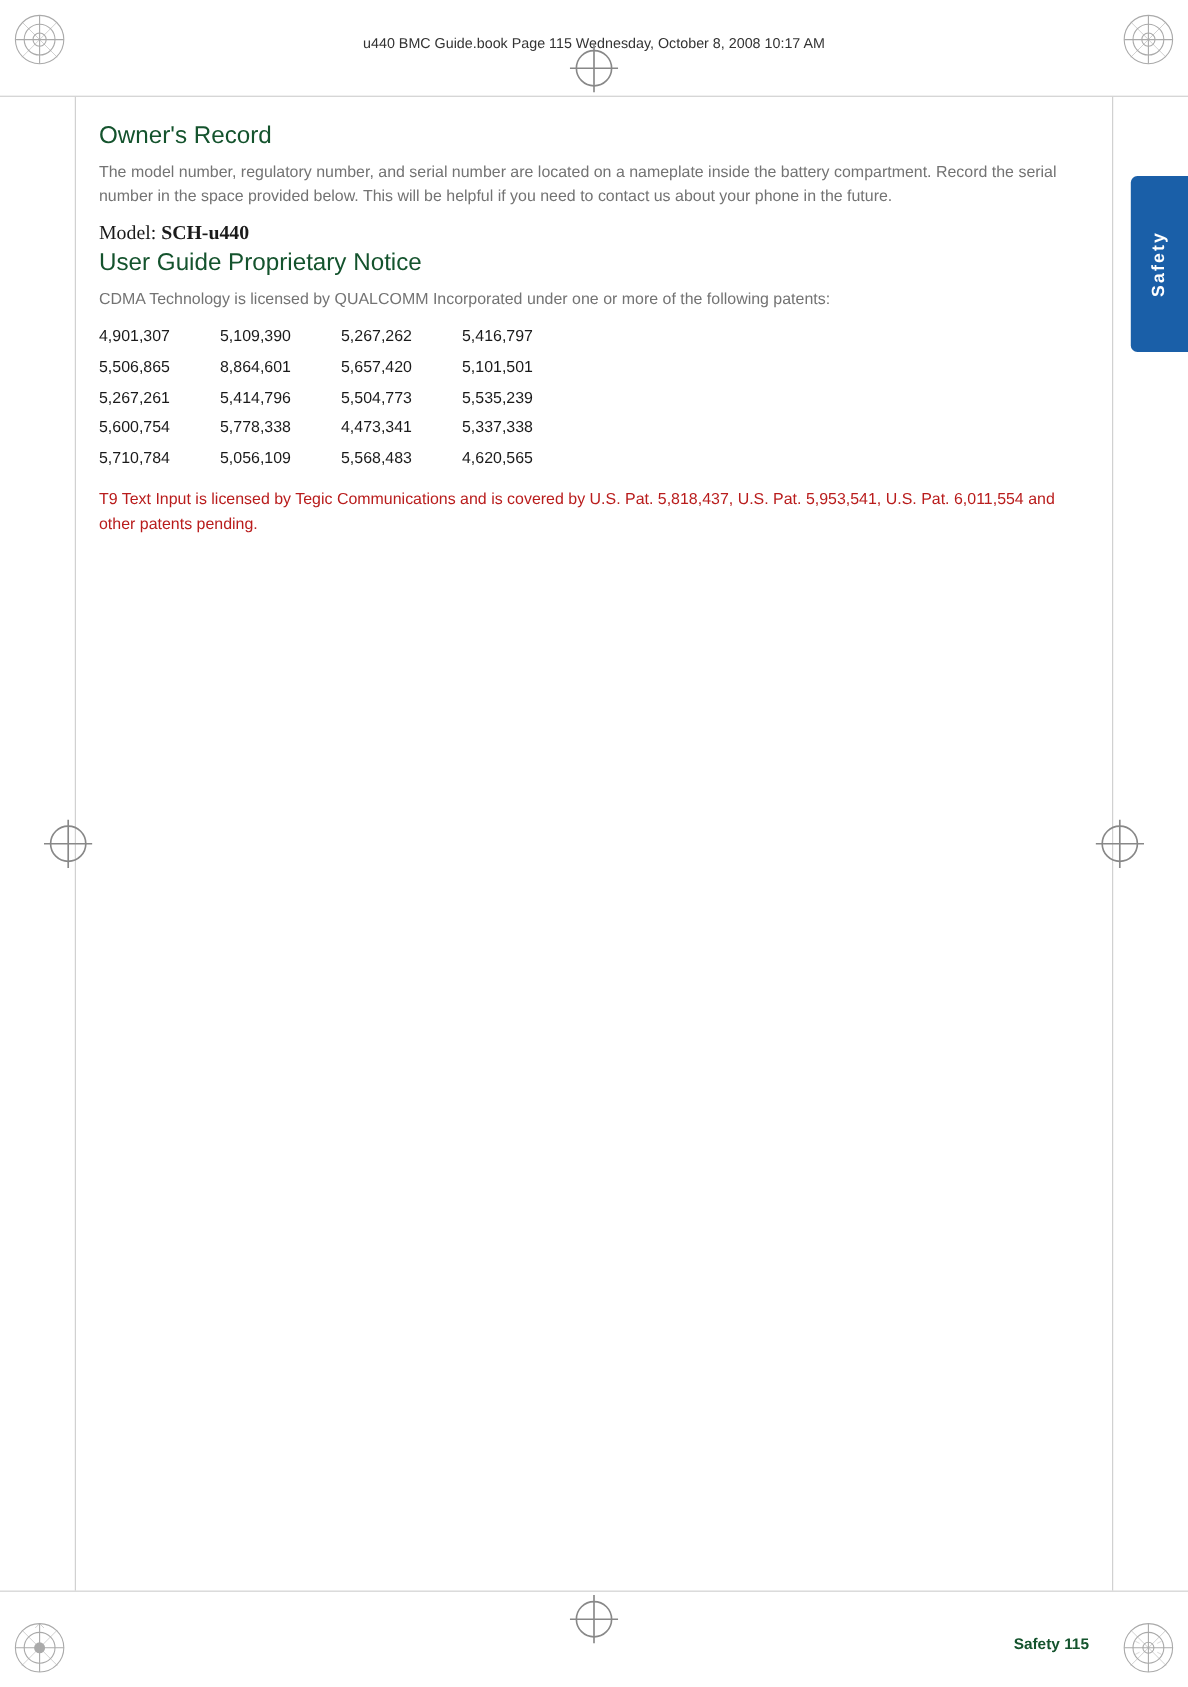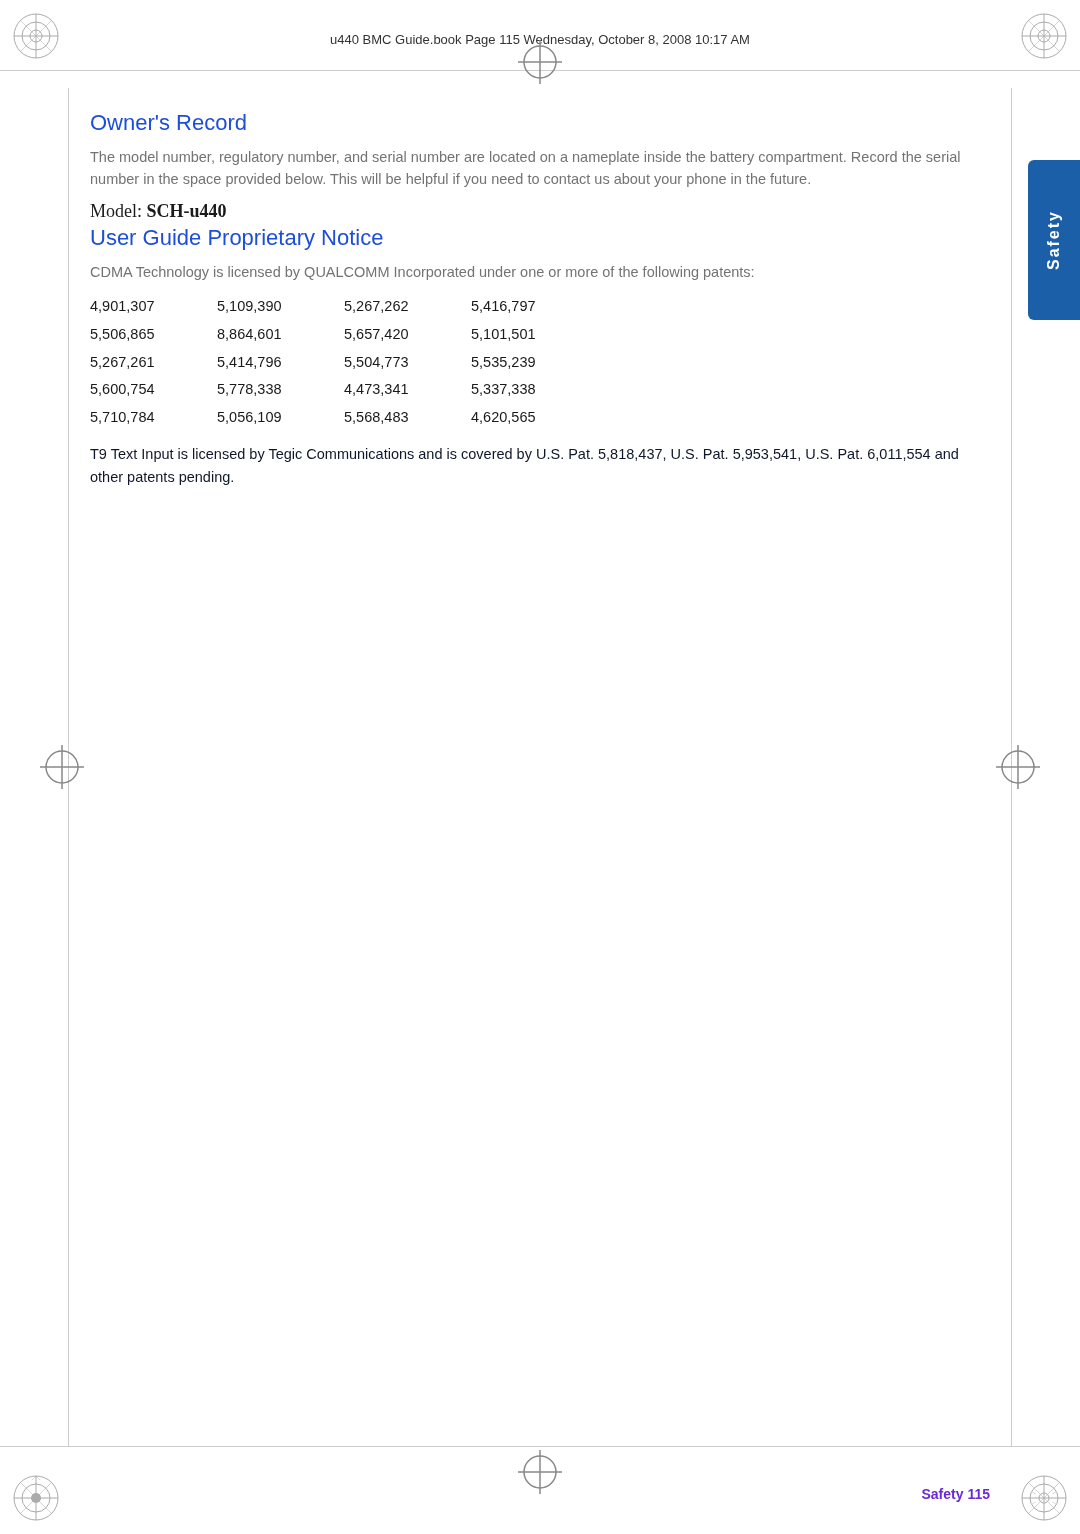--- a/index.html
+++ b/index.html
@@ -24,21 +24,21 @@
       align-items: center;
       justify-content: center;
     }
 
     
     .header-bar {
       position: absolute;
       top: 0;
       left: 0;
       right: 0;
-      height: 71px;
+      height: 88px;
       border-bottom: 1px solid #ccc;
       display: flex;
       align-items: center;
     }
 
     .header-text {
       position: absolute;
       top: 32px;
       left: 50%;
       transform: translateX(-50%);
@@ -105,21 +105,21 @@
     .content {
       position: absolute;
       top: 110px;
       left: 90px;
       right: 90px;
     }
 
     
     .section-title {
       font-size: 22px;
-      color: #1d4ed8;
+      color: #14532d;
       font-weight: normal;
       margin-bottom: 10px;
     }
 
     .body-text {
       font-size: 14.5px;
       line-height: 1.55;
       color: #737373;
       margin-bottom: 10px;
     }
@@ -141,43 +141,43 @@
 
     
     .patent-table {
       margin: 8px 0 12px 0;
       font-size: 14.5px;
       line-height: 1.9;
     }
 
     .patent-row {
       display: flex;
-      gap: 17px;
+      gap: 0;
     }
 
     .patent-cell {
       min-width: 110px;
       padding-right: 12px;
       font-size: 14.5px;
     }
 
     .t9-text {
       font-size: 14.5px;
       line-height: 1.55;
-      color: #0f172a;
+      color: #b91c1c;
     }
 
     
     .footer-page {
       position: absolute;
       bottom: 32px;
       right: 90px;
       font-size: 14px;
       font-weight: bold;
-      color: #6d28d9;
+      color: #14532d;
     }
 
     
     .sunburst {
       position: absolute;
       width: 52px;
       height: 52px;
     }
 
     

